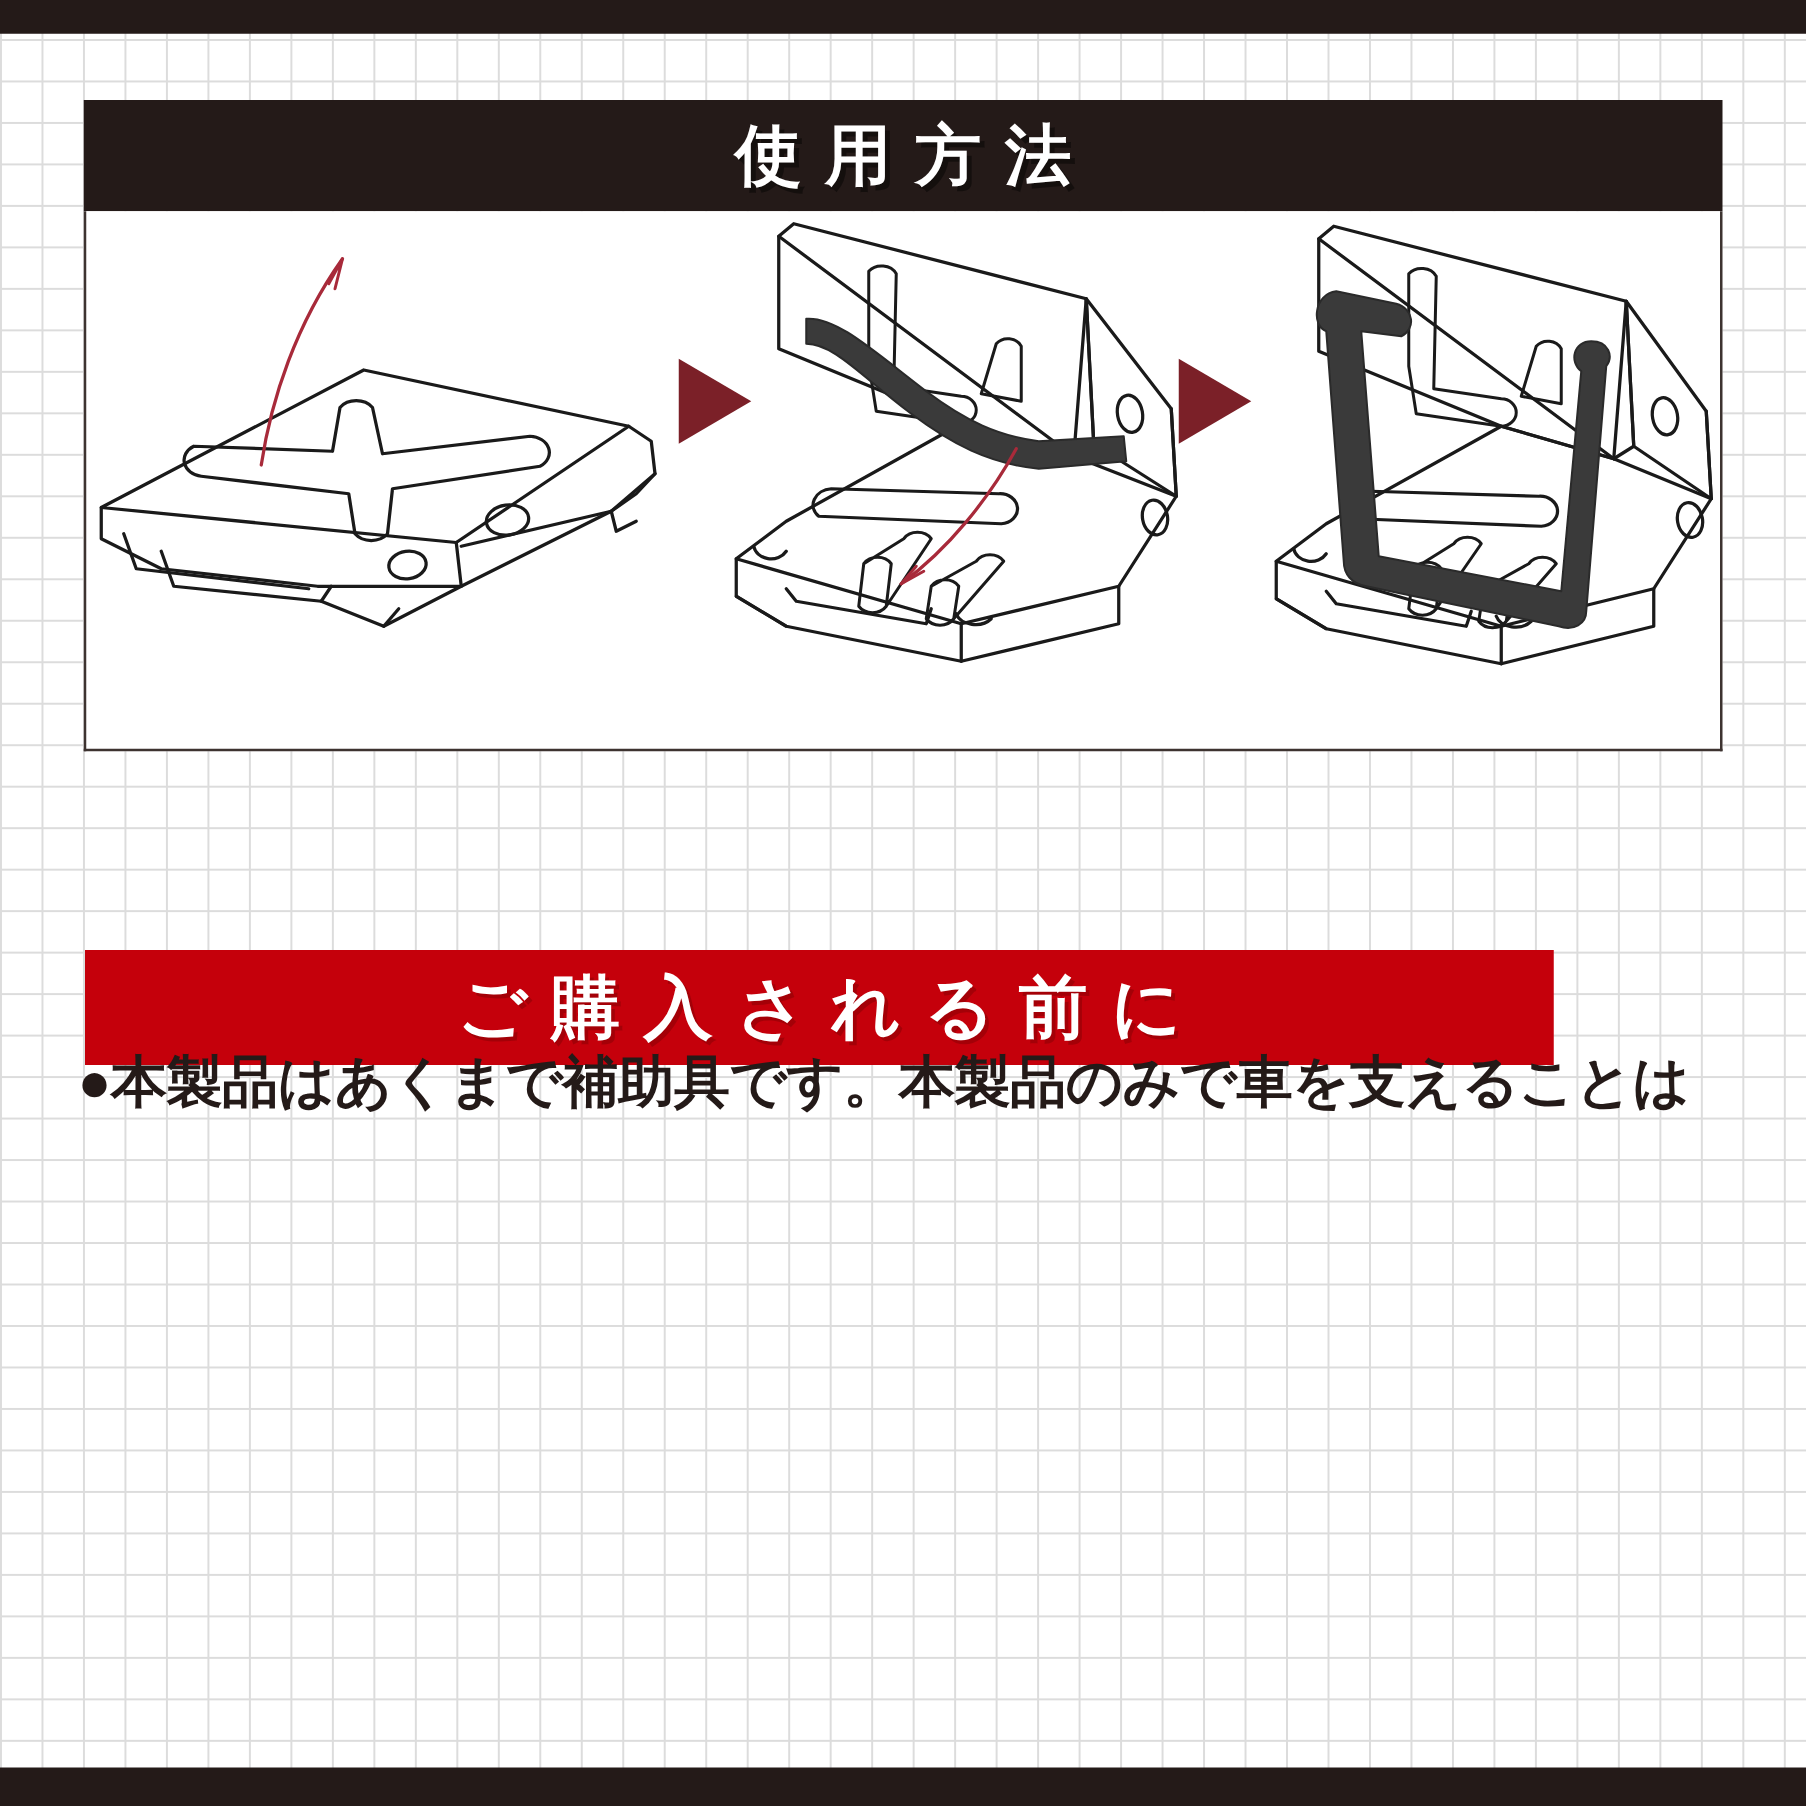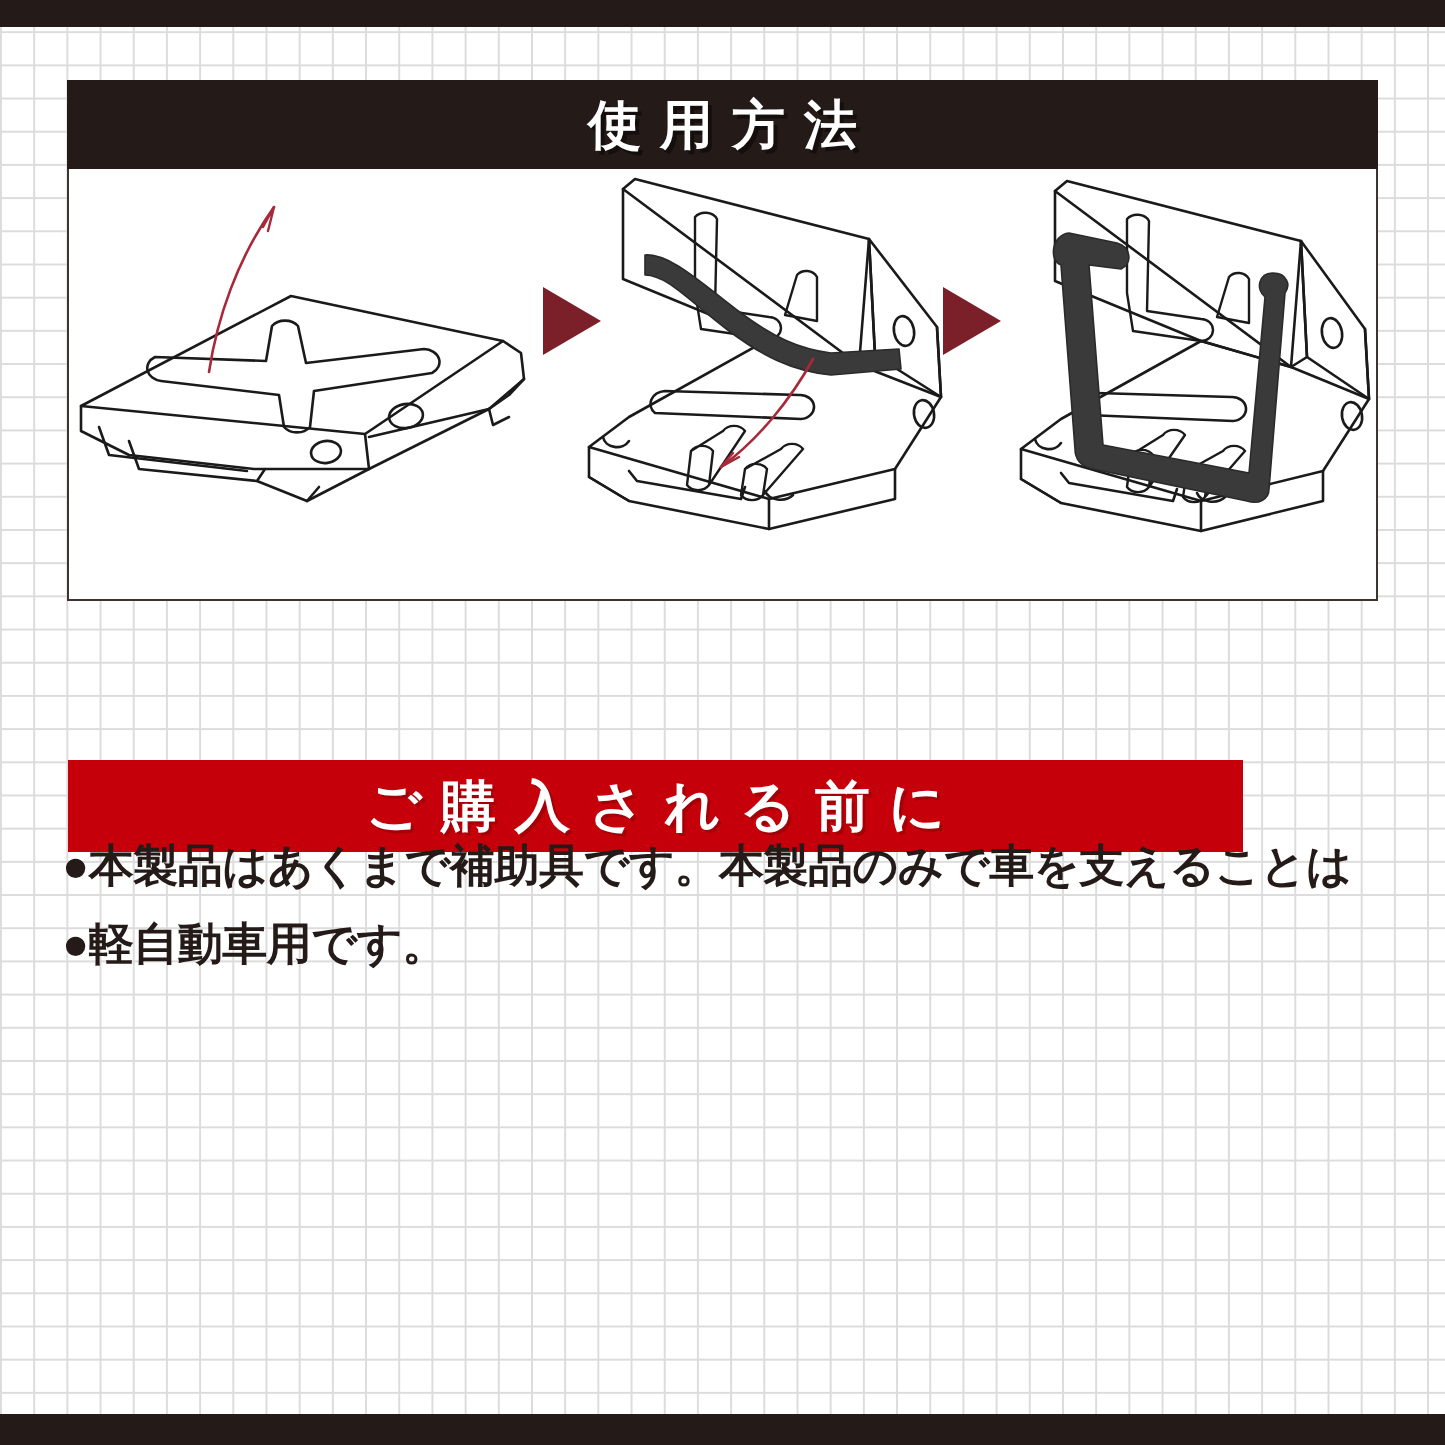--- a/index.html
+++ b/index.html
@@ -304,18 +304,15 @@
   </div>
 
   <div class="notice-banner">
     <div class="notice-banner-title">ご購入される前に</div>
   </div>
 
   <div class="notice-list">
     <p class="notice-item">
       <span>●本製品はあくまで補助具です。本製品のみで車を支えることは</span>
     </p>
-    <p class="notice-item">
-      <span>●軽自動車用です。</span>
-    </p>
   </div>
 
 </div>
 
 </body></html>

